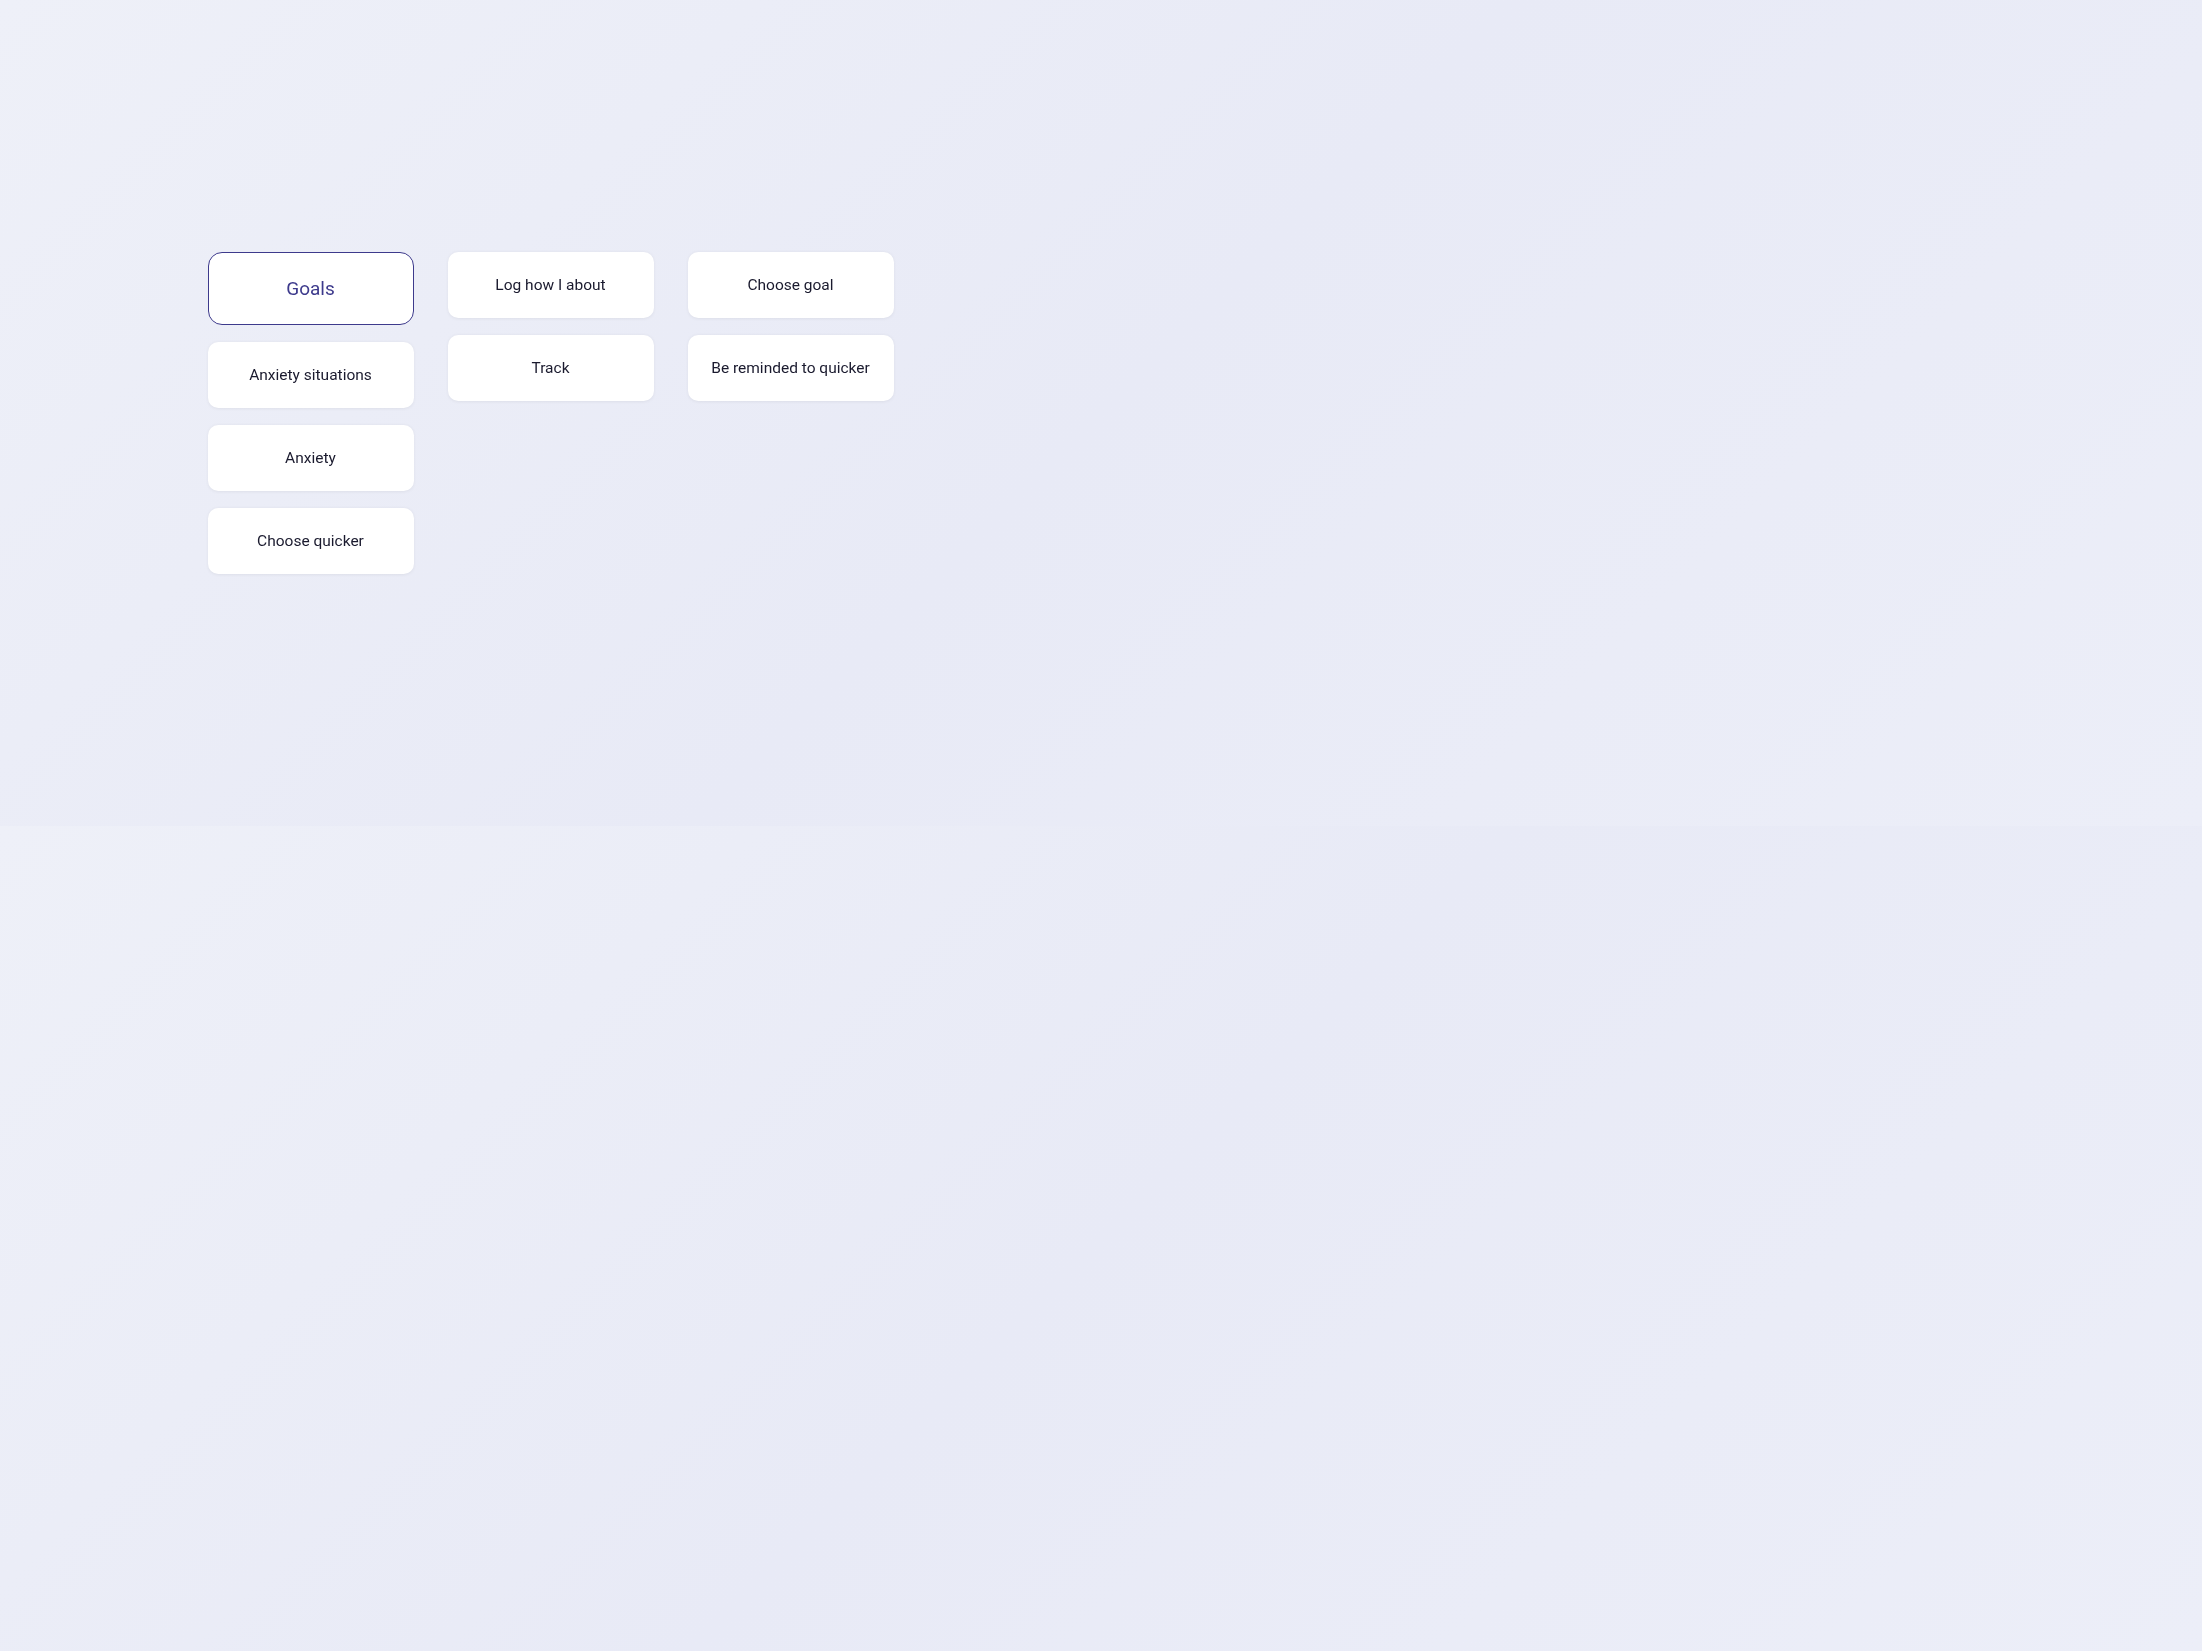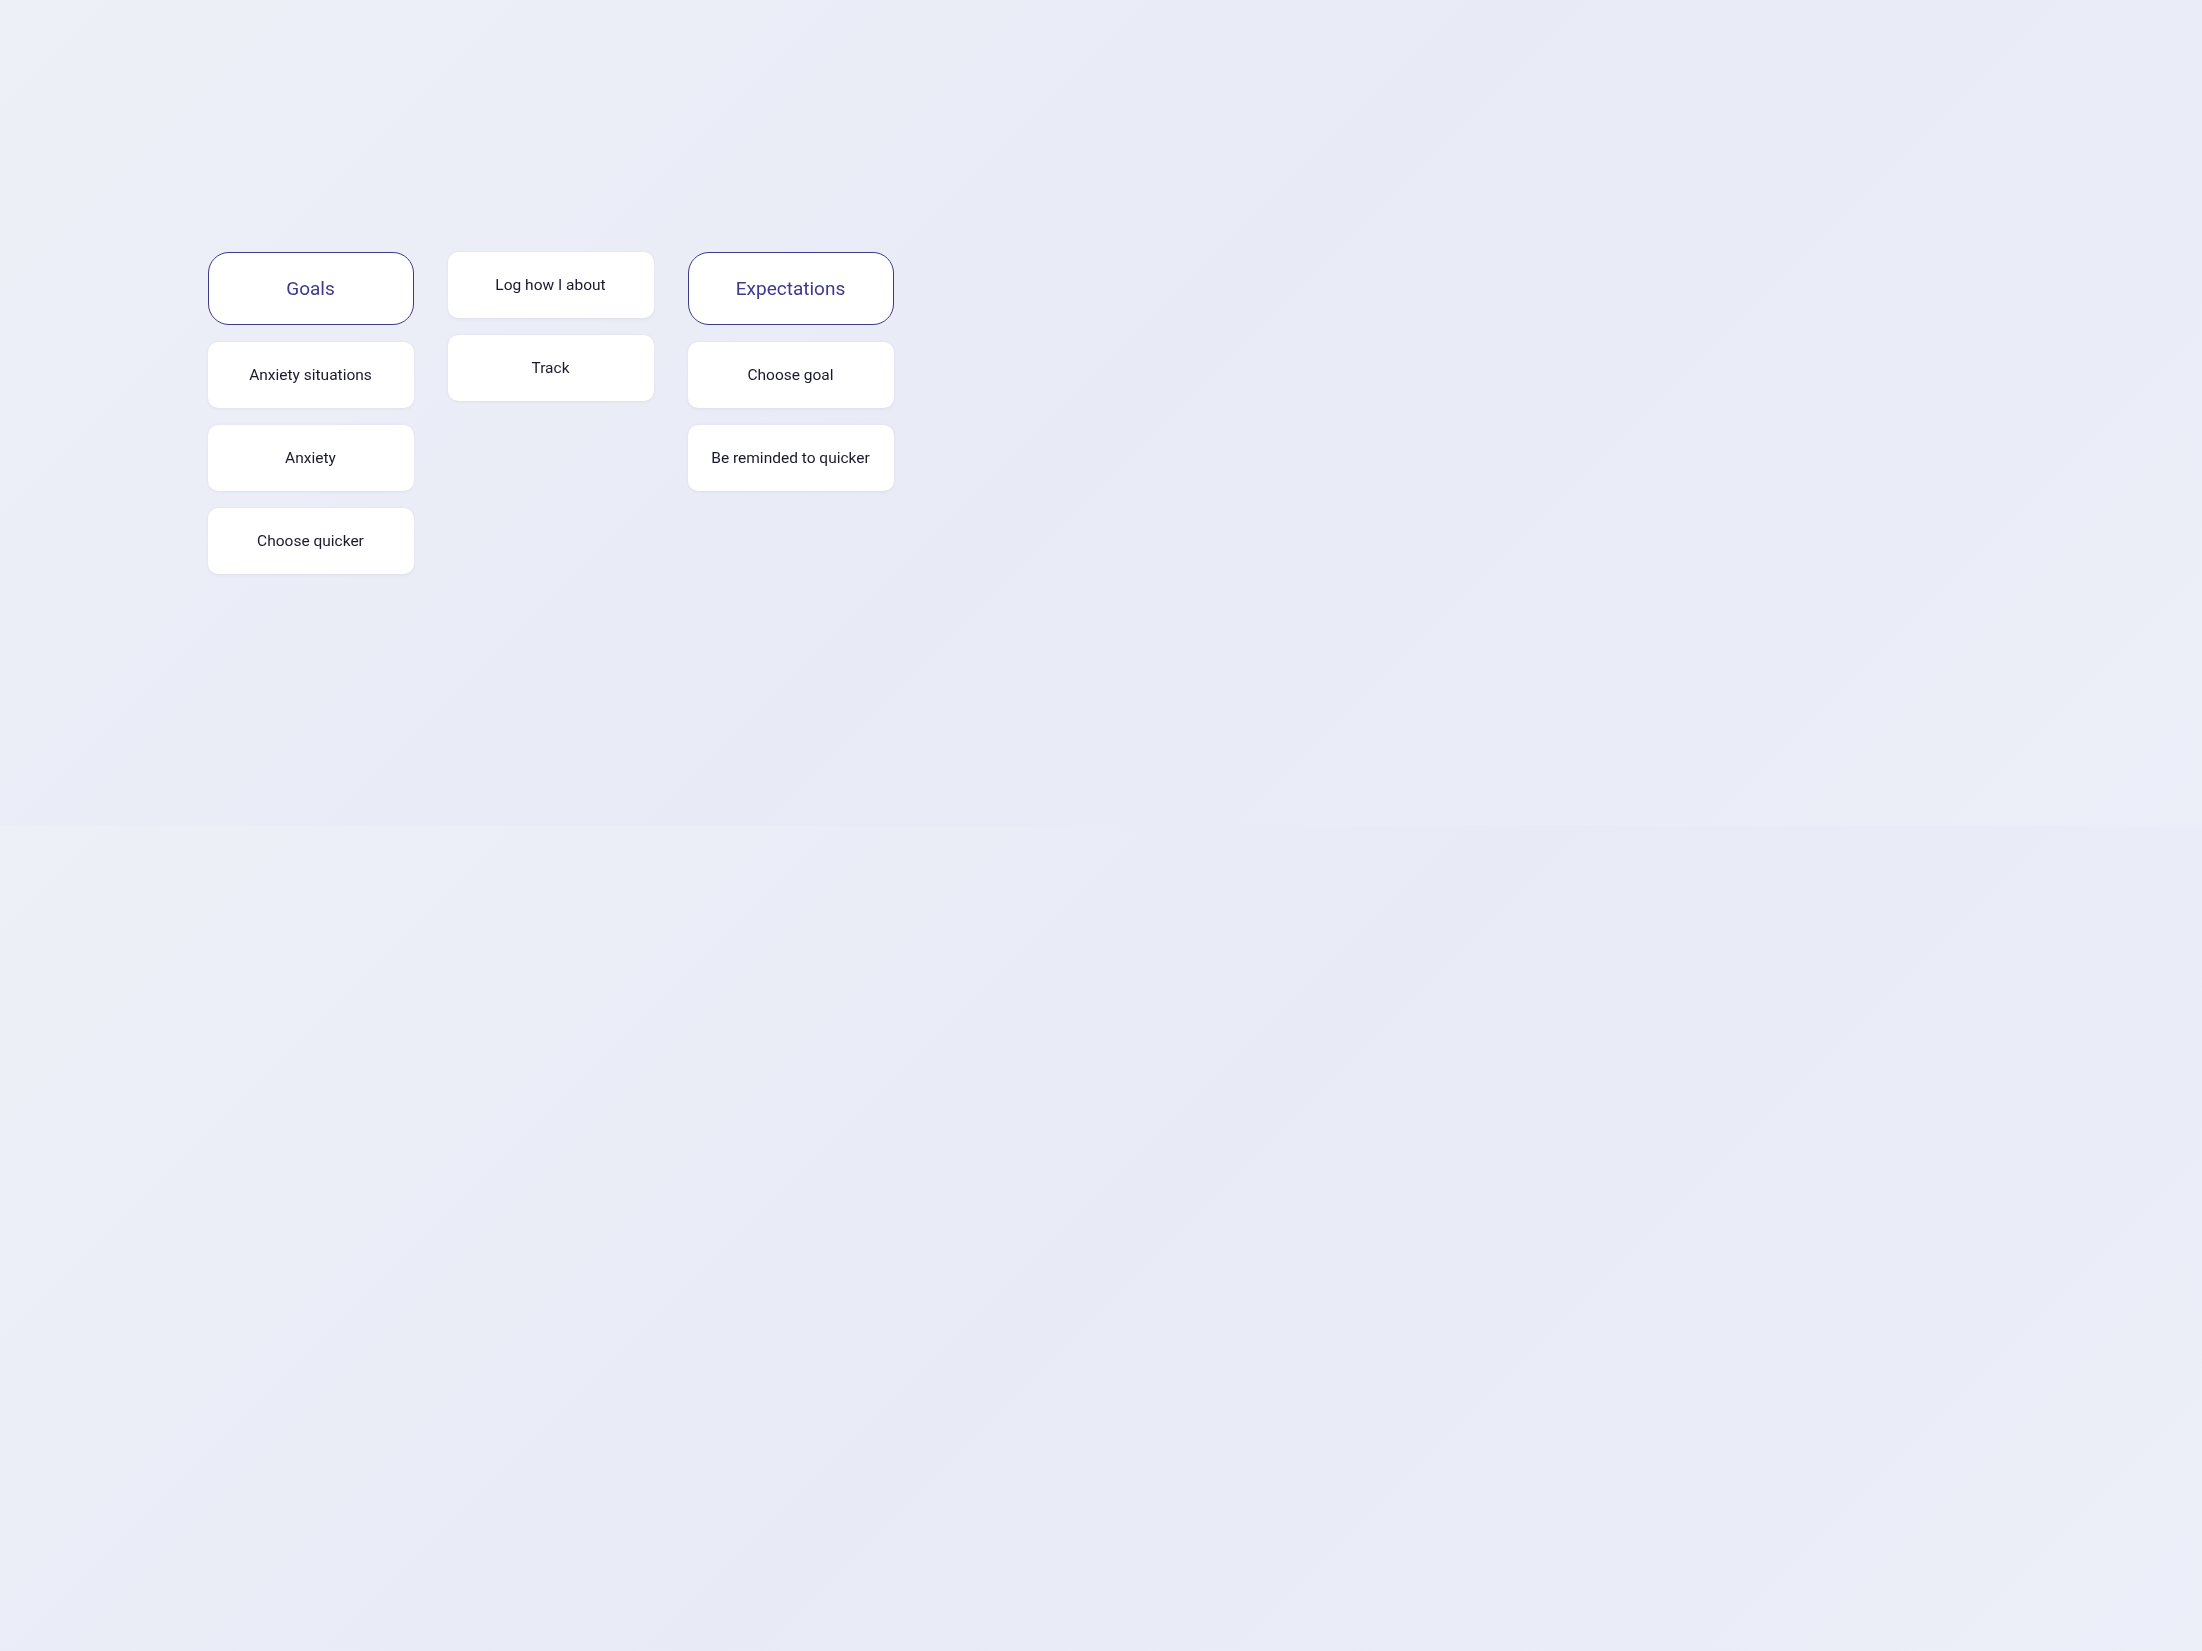--- a/index.html
+++ b/index.html
@@ -27,21 +27,21 @@
 
     .column {
       display: flex;
       flex-direction: column;
       gap: 17px;
       width: 206px;
     }
 
     .header-card {
       border: 1.3px solid #3d3a8c;
-      border-radius: 21px;
+      border-radius: 14px;
       background: white;
       padding: 24px 17px;
       text-align: center;
       color: #3d3a8c;
       font-size: 19px;
       font-weight: 400;
     }
 
     .item-card {
       border-radius: 10.3px;
@@ -62,18 +62,17 @@
       <div class="header-card">Goals</div>
       <div class="item-card">Anxiety situations</div>
       <div class="item-card">Anxiety</div>
       <div class="item-card">Choose quicker</div>
     </div>
     <div class="column">
       <div class="item-card">Log how I about</div>
       <div class="item-card">Track</div>
     </div>
     <div class="column">
-      <div class="header-card">Expectations</div>
       <div class="item-card">Choose goal</div>
       <div class="item-card">Be reminded to quicker</div>
     </div>
   </div>
 
 
 </body></html>

